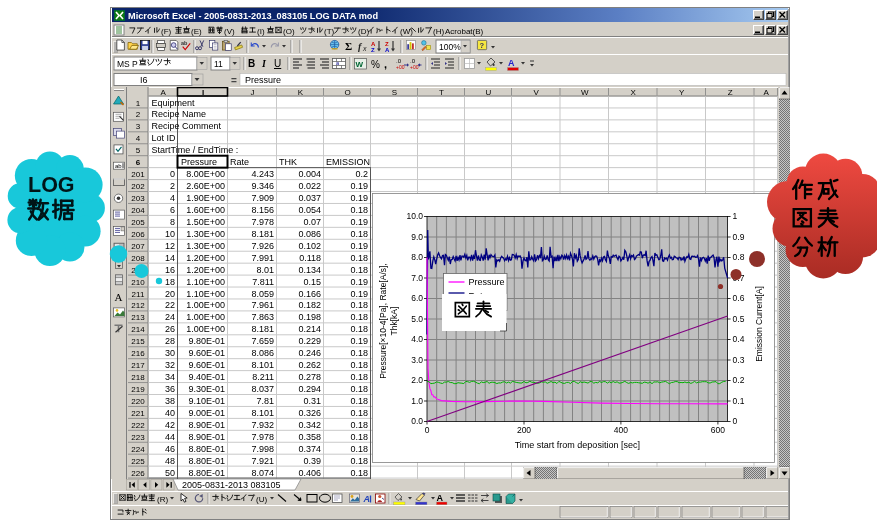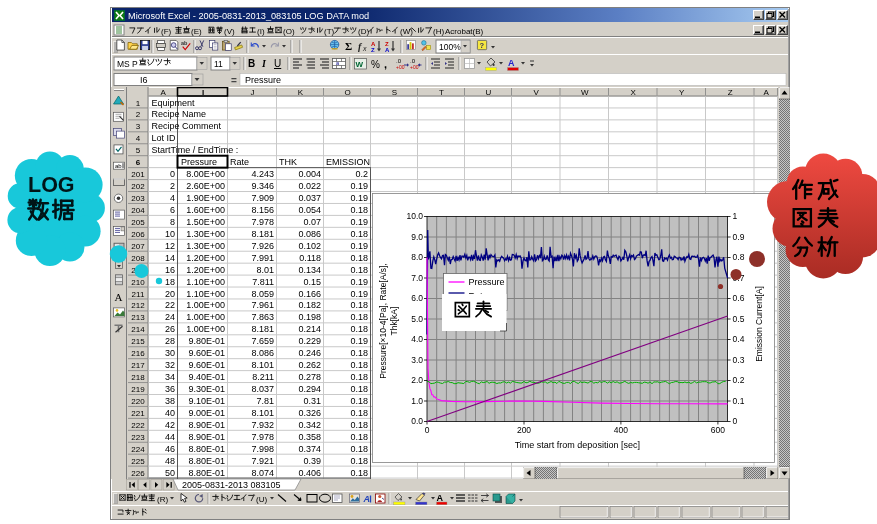--- a/index.html
+++ b/index.html
@@ -13,21 +13,21 @@
  font-size:8px;text-align:center;color:#000}
 </style></head><body>
 
 <div class="win"></div>
 <div class="abs" style="left:112px;top:8px;width:676px;height:14px;background:linear-gradient(90deg,#0a246a 0%,#0a246a 35%,#5b7fc4 75%,#a6caf0 100%);"></div>
 <svg class="abs" style="left:114px;top:9.5px" width="11" height="11" viewBox="0 0 11 11">
 <rect x="0" y="0" width="11" height="11" fill="#d4d0c8"></rect>
 <rect x="0.5" y="0.5" width="10" height="10" fill="#107a10" stroke="#063"></rect>
 <path d="M2,2 L5,5.5 L2,9 M9,2 L6,5.5 L9,9" stroke="#fff" stroke-width="1.6" fill="none"></path>
 </svg>
-<div class="abs" style="left:128px;top:10.5px;font-size:9.2px;font-weight:normal;color:#fff;letter-spacing:0px">Microsoft Excel - 2005-0831-2013_083105 LOG DATA mod</div>
+<div class="abs" style="left:128px;top:10.5px;font-size:9.2px;font-weight:bold;color:#fff;letter-spacing:0px">Microsoft Excel - 2005-0831-2013_083105 LOG DATA mod</div>
 <div class="btn3" style="left:753px;top:10px;width:11px;height:10px"><svg width="9" height="8" viewBox="0 0 9 8">
       <rect x="1" y="5.5" width="5" height="1.6" fill="#000"></rect>
     </svg></div>
 <div class="btn3" style="left:765px;top:10px;width:11px;height:10px"><svg width="9" height="8" viewBox="0 0 9 8">
       <rect x="2.5" y="1" width="5" height="4.5" fill="none" stroke="#000"></rect>
       <rect x="1" y="2.5" width="5" height="4.5" fill="#d4d0c8" stroke="#000"></rect>
     </svg></div>
 <div class="btn3" style="left:777px;top:10px;width:11px;height:10px"><svg width="9" height="8" viewBox="0 0 9 8">
       <path d="M1.5,1 L7,6.5 M7,1 L1.5,6.5" stroke="#000" stroke-width="1.4"></path>
     </svg></div>

